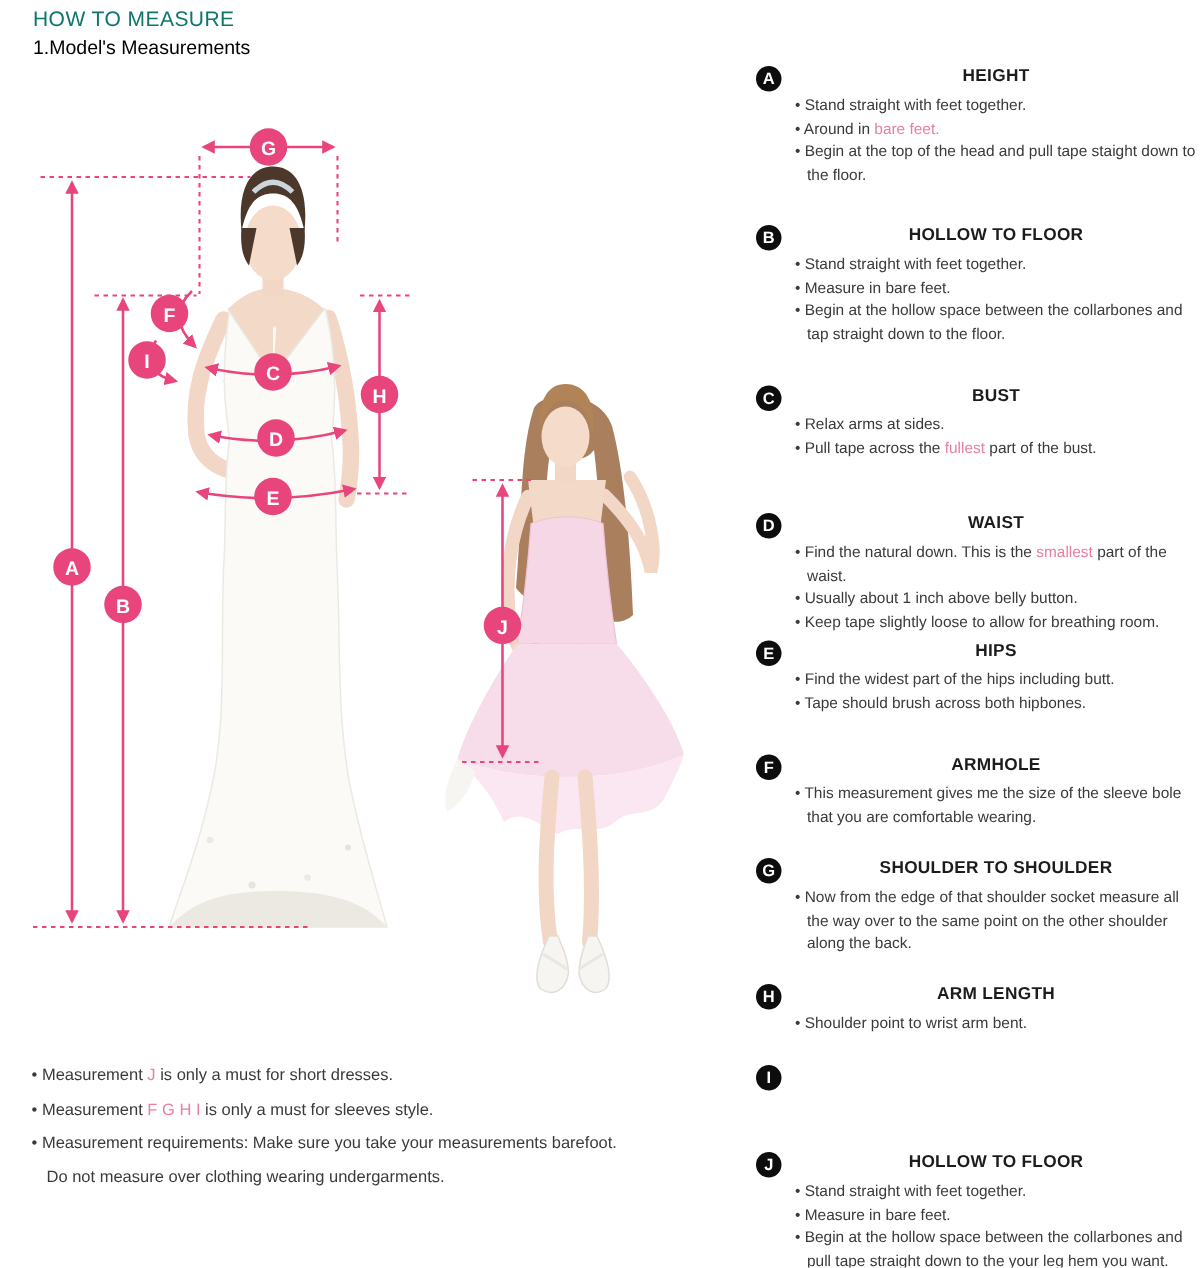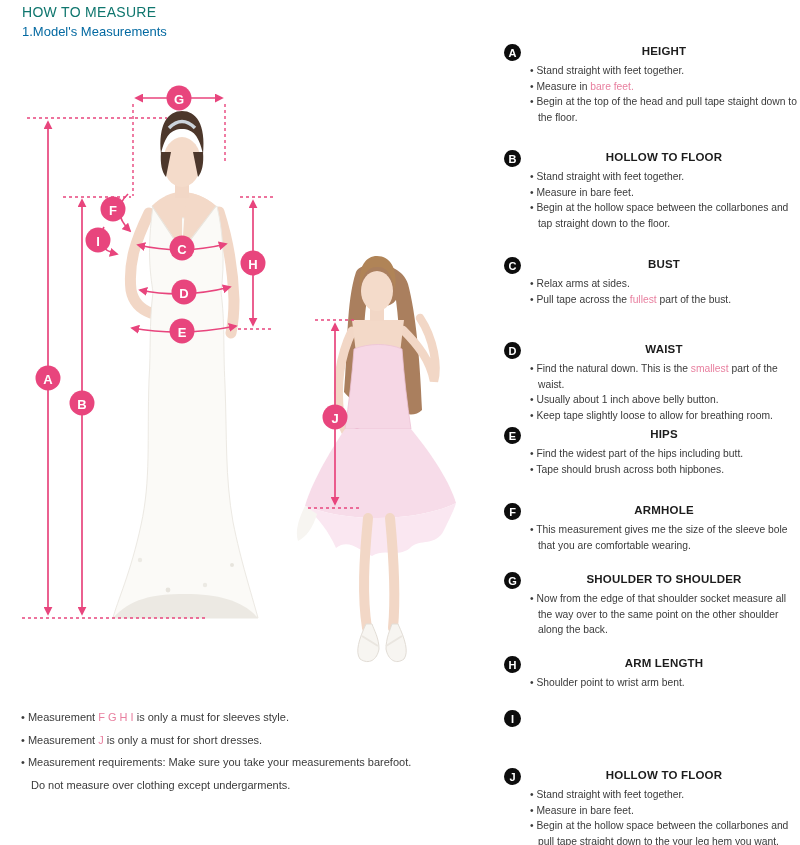--- a/index.html
+++ b/index.html
@@ -7,21 +7,21 @@
   body {
     width:800px; height:845px; position:relative; overflow:hidden;
     background:#ffffff; font-family:"Liberation Sans", sans-serif;
   }
   .page-title {
     position:absolute; left:22px; top:4px;
     font-size:14px; color:#0f766e; letter-spacing:.3px;
   }
   .page-subtitle {
     position:absolute; left:22px; top:24px;
-    font-size:13px; color:#0369a1;
+    font-size:13px; color:#000000;
   }
   #figure-svg { position:absolute; left:0; top:0; }
   #figure-svg text.marker-letter {
     fill:#ffffff; font-weight:bold; font-size:13px;
     font-family:"Liberation Sans", sans-serif;
     text-anchor:middle; dominant-baseline:central;
   }
   
   .m-item { position:absolute; left:504px; width:294px; display:flex; gap:9px; }
   .m-badge {
@@ -181,21 +181,21 @@
       </g>
   </g>
 </svg>
 
 <div id="measure-list">
     <div class="m-item" style="top: 44px;">
       <span class="m-badge">A</span>
       <div class="m-body">
         <div class="m-title">HEIGHT</div>
         <div class="m-bullet">• <span>Stand straight with feet together.</span></div>
-        <div class="m-bullet">• <span>Measure in </span><span class="hl">bare feet.</span></div>
+        <div class="m-bullet">• <span>Around in </span><span class="hl">bare feet.</span></div>
         <div class="m-bullet">• <span>Begin at the top of the head and pull tape staight down to the floor.</span></div>
       </div>
     </div>
     <div class="m-item" style="top: 150px;">
       <span class="m-badge">B</span>
       <div class="m-body">
         <div class="m-title">HOLLOW TO FLOOR</div>
         <div class="m-bullet">• <span>Stand straight with feet together.</span></div>
         <div class="m-bullet">• <span>Measure in bare feet.</span></div>
         <div class="m-bullet">• <span>Begin at the hollow space between  the collarbones and tap straight down to the floor.</span></div>
@@ -256,17 +256,17 @@
       <span class="m-badge">J</span>
       <div class="m-body">
         <div class="m-title">HOLLOW TO FLOOR</div>
         <div class="m-bullet">• <span>Stand straight with feet together.</span></div>
         <div class="m-bullet">• <span>Measure in bare feet.</span></div>
         <div class="m-bullet">• <span>Begin at the hollow space between the collarbones and pull tape straight down to the your leg hem you want.</span></div>
       </div>
     </div>
   </div>
 <div id="notes">
+    <div class="note-line">• <span>Measurement </span><span class="hl">J</span><span> is only a must for short dresses.</span></div>
     <div class="note-line">• <span>Measurement </span><span class="hl">F G H I</span><span> is only a must for sleeves style.</span></div>
-    <div class="note-line">• <span>Measurement </span><span class="hl">J</span><span> is only a must for short dresses.</span></div>
     <div class="note-line">• <span>Measurement requirements: Make sure you take your measurements barefoot.</span></div>
-    <div class="note-line cont"><span>Do not measure over clothing except undergarments.</span></div>
+    <div class="note-line cont"><span>Do not measure over clothing wearing undergarments.</span></div>
   </div>
 
 </body></html>

